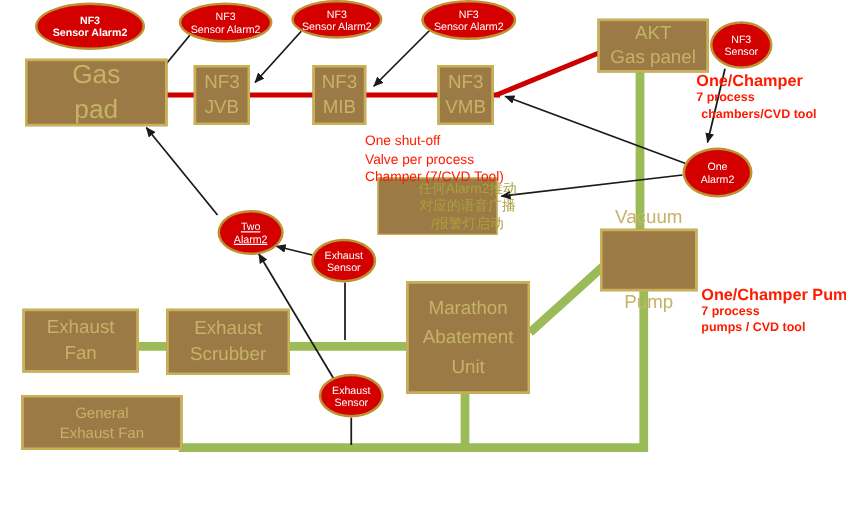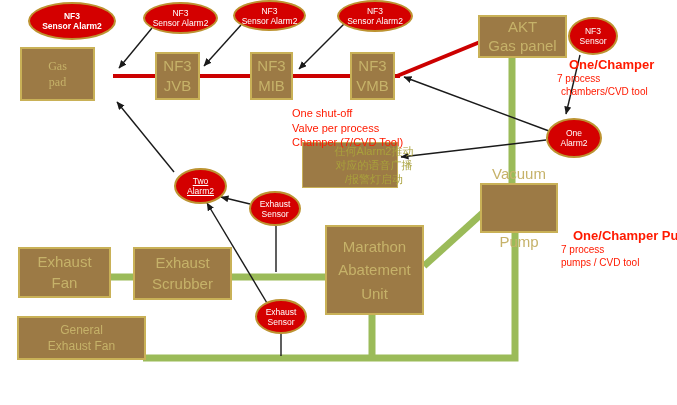--- a/index.html
+++ b/index.html
@@ -10,22 +10,22 @@
        display:flex;flex-direction:column;align-items:center;justify-content:center;
        text-align:left;box-sizing:border-box;z-index:2;line-height:1.35;}
   .box span{display:block;white-space:nowrap;}
   .cn{color:#A9A13C;font-size:11px;line-height:14px;border-width:1px;z-index:2;}
   .ellipse{position:absolute;background:#D40000;border:2px solid #BD9331;border-radius:50%;
        color:#FFFFFF;display:flex;flex-direction:column;align-items:center;justify-content:center;
        text-align:center;font-size:8.5px;line-height:10px;box-sizing:border-box;z-index:3;}
   .ellipse span{display:block;white-space:nowrap;}
   .ellipse.bold{font-weight:bold;}
   .note{position:absolute;color:#FF1A00;z-index:4;white-space:nowrap;}
-  .note .l1{font-size:13px;font-weight:bold;line-height:16px;display:block;margin-left:12px;}
-  .note .sm{font-size:10px;font-weight:normal;line-height:12.5px;display:block;}
+  .note .l1{font-size:13px;font-weight:bold;line-height:16px;display:block;}
+  .note .sm{font-size:10px;font-weight:bold;line-height:12.5px;display:block;}
   .note.plain div{font-size:11px;font-weight:normal;line-height:14.5px;}
 </style>
 </head>
 <body>
 
 <div class="stage">
 
   <svg class="wires" width="677" height="405" viewBox="0 0 677 405">
     <defs>
       <marker id="ah" markerWidth="9" markerHeight="8" refX="7.5" refY="3.5" orient="auto" markerUnits="userSpaceOnUse">
@@ -54,21 +54,21 @@
       <line x1="549" y1="131" x2="404" y2="77" marker-end="url(#ah)"></line>
       <line x1="546" y1="140" x2="401" y2="157" marker-end="url(#ah)"></line>
       <line x1="174" y1="172" x2="117" y2="102" marker-end="url(#ah)"></line>
       <line x1="250" y1="204" x2="221" y2="197" marker-end="url(#ah)"></line>
       <line x1="267" y1="303" x2="207" y2="203" marker-end="url(#ah)"></line>
       <line x1="276" y1="226" x2="276" y2="272"></line>
       <line x1="281" y1="334" x2="281" y2="356"></line>
     </g>
   </svg>
 
-  <div class="box" style="left:20px;top:47px;width:75px;height:54px;font-size:12px;font-family:Liberation Serif, serif;">
+  <div class="box" style="left:20px;top:47px;width:114px;height:54px;font-size:21px;">
     <span>Gas</span>
     <span>pad</span>
   </div>
 
   <div class="box" style="left:155px;top:52px;width:45px;height:48px;font-size:15px;">
     <span>NF3</span>
     <span>JVB</span>
   </div>
 
   <div class="box" style="left:250px;top:52px;width:43px;height:48px;font-size:15px;">

